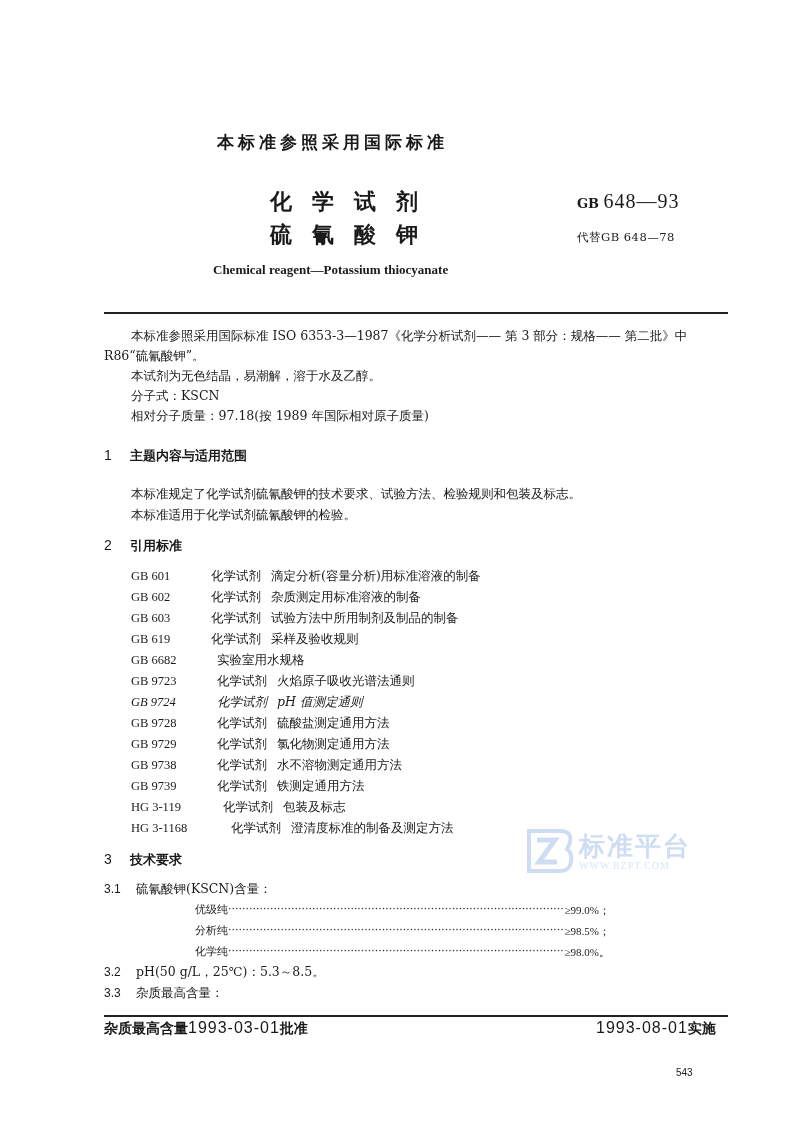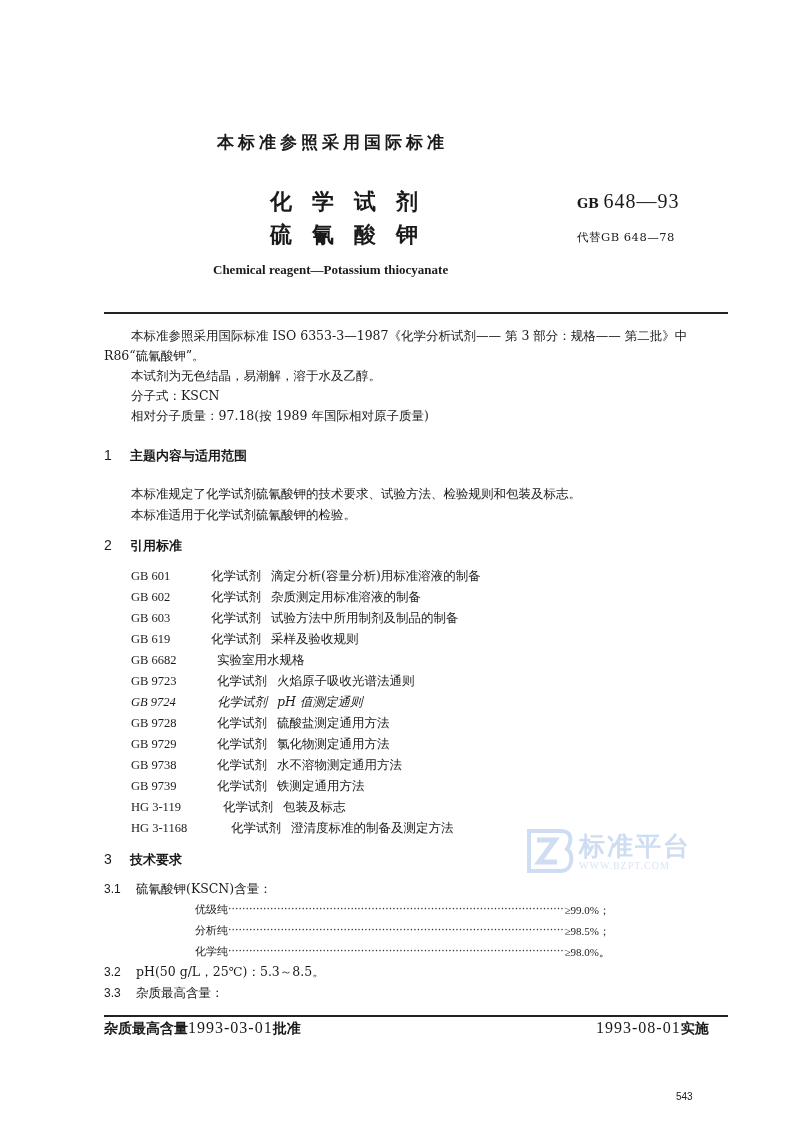--- a/index.html
+++ b/index.html
@@ -31,23 +31,23 @@
   .ref-row .code { display: inline-block; min-width: 80px; font-family: "Liberation Serif", serif; }
   .ref-row .cat { display: inline-block; margin-right: 10px; }
 
   .grade-row { left: 195px; font-size: 11px; width: 415px; display: flex; }
   .grade-row .dots { flex: 1; overflow: hidden; white-space: nowrap; letter-spacing: 0px; color: #333; }
   .grade-row .val { font-family: "Liberation Serif", serif; }
 
   .secnum { display: inline-block; width: 32px; font-family: "Liberation Sans", sans-serif; font-size: 12px; }
 
   .footer-left { left: 104px; top: 1019px; font-size: 14px; font-weight: bold; }
-  .footer-left .date, .footer-right .date { font-family: Liberation Serif, serif; font-weight: normal; font-size: 16px; letter-spacing: 1px; }
+  .footer-left .date, .footer-right .date { font-family: Liberation Sans, sans-serif; font-weight: normal; font-size: 16px; letter-spacing: 1px; }
   .footer-right { left: 596px; top: 1019px; font-size: 14px; font-weight: bold; }
-  .page-num { left: 676px; top: 1067px; font-size: 10px; font-family: "Liberation Sans", sans-serif; margin-top: 24px; }
+  .page-num { left: 676px; top: 1067px; font-size: 10px; font-family: "Liberation Sans", sans-serif; }
 
   .watermark { left: 527px; top: 829px; display: flex; align-items: center; opacity: 0.55; }
   .wm-logo { width: 48px; height: 44px; }
   .wm-text { margin-left: 4px; }
   .wm-cn { font-size: 26px; color: #a8c2ea; font-weight: bold; letter-spacing: 2px; line-height: 28px; font-family: "DejaVu Serif", serif; }
   .wm-url { font-size: 10px; color: #b9cdee; letter-spacing: 1px; font-family: "Liberation Serif", serif; }
 </style>
 </head>
 <body>
 

